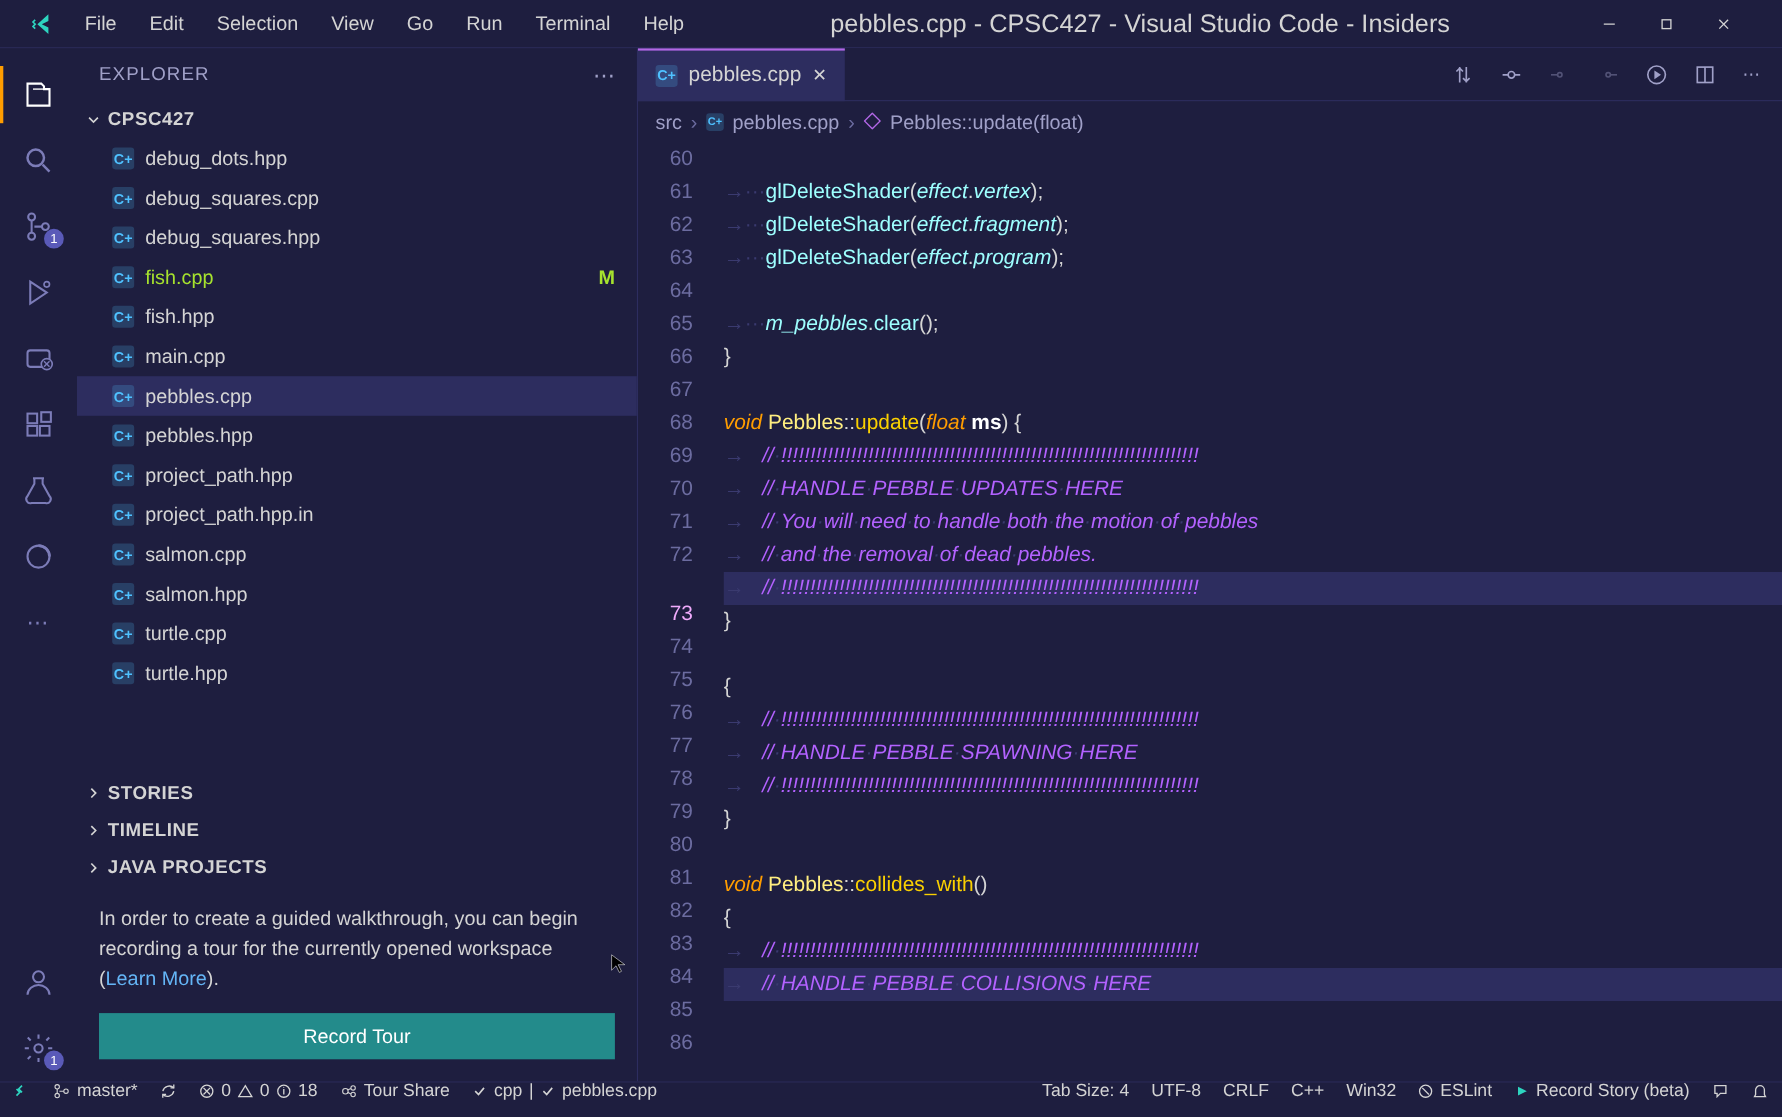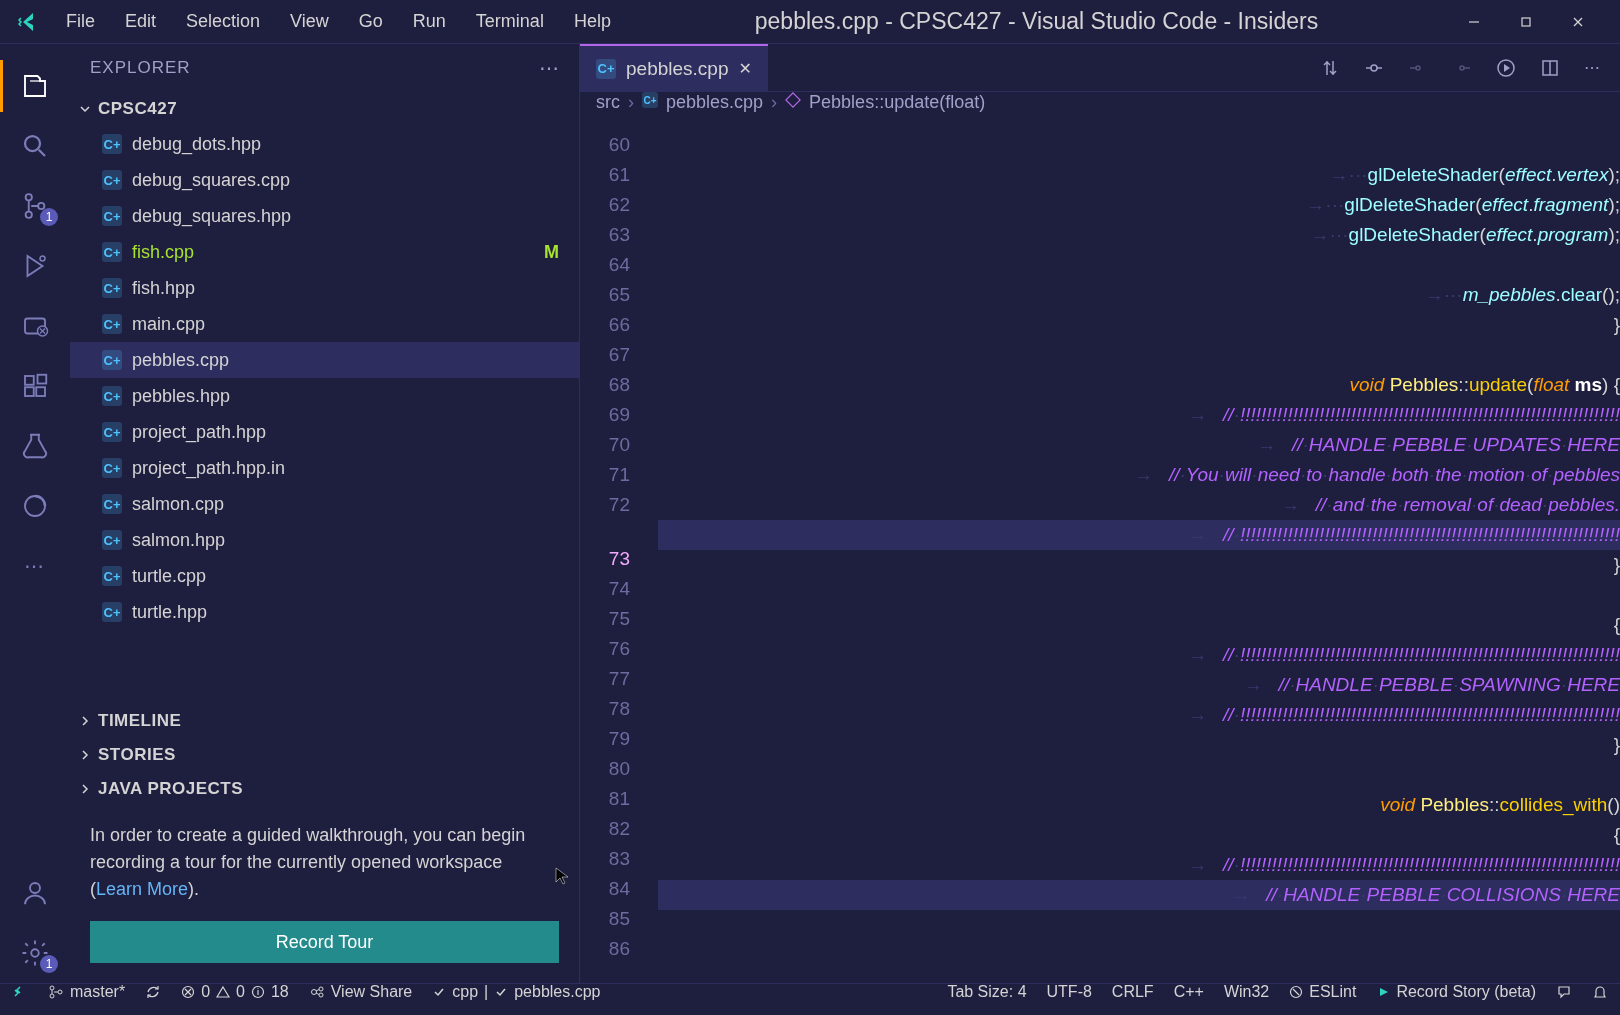--- a/index.html
+++ b/index.html
@@ -16,21 +16,21 @@
       overflow: hidden;
       position: relative;
     }
     
     
     .titlebar {
       height: 44px;
       background: #1e1e3f;
       display: flex;
       align-items: center;
-      padding: 0 16px;
+      padding: 0 27px;
       border-bottom: 1px solid #2d2d5f;
     }
     .app-icon {
       width: 24px;
       height: 24px;
       margin-right: 12px;
       position: relative;
     }
     .app-icon svg {
       width: 24px;
@@ -292,21 +292,21 @@
     }
     .tabs-action-icon {
       cursor: pointer;
       display: flex;
       align-items: center;
     }
     
     .breadcrumbs {
       height: 38px;
       display: flex;
-      align-items: flex-start;
+      align-items: center;
       padding: 0 16px;
       gap: 8px;
       font-size: 18px;
       color: #a0a0c8;
     }
     .breadcrumb-sep {
       color: #6c6ca0;
     }
     .breadcrumb-icon {
       color: #4fc1ff;
@@ -340,21 +340,20 @@
     }
     .code-content {
       flex: 1;
       padding-left: 8px;
       position: relative;
     }
     .code-line {
       height: 30px;
       white-space: pre;
       position: relative;
-      text-align: right;
     }
     .code-line.highlighted {
       background: #2d2d5f;
     }
     .type { color: #ff9d00; font-style: italic; }
     .cls { color: #ffee80; }
     .fn { color: #fad000; }
     .fn2 { color: #9effff; }
     .param { color: #ffffff; font-weight: bold; }
     .comment { color: #b362ff; font-style: italic; }
@@ -609,29 +608,29 @@
           <span class="file-name">turtle.hpp</span>
         </div>
       </div>
 
     <div class="section-header">
       <span class="section-chevron">
         <svg width="14" height="14" viewBox="0 0 14 14">
             <path d="M5 3l4 4-4 4" stroke="currentColor" stroke-width="1.5" fill="none"></path>
           </svg>
       </span>
-      <span class="section-title">TIMELINE</span>
+      <span class="section-title">STORIES</span>
     </div>
     <div class="section-header">
       <span class="section-chevron">
         <svg width="14" height="14" viewBox="0 0 14 14">
             <path d="M5 3l4 4-4 4" stroke="currentColor" stroke-width="1.5" fill="none"></path>
           </svg>
       </span>
-      <span class="section-title">STORIES</span>
+      <span class="section-title">TIMELINE</span>
     </div>
     <div class="section-header">
       <span class="section-chevron">
         <svg width="14" height="14" viewBox="0 0 14 14">
             <path d="M5 3l4 4-4 4" stroke="currentColor" stroke-width="1.5" fill="none"></path>
           </svg>
       </span>
       <span class="section-title">JAVA PROJECTS</span>
     </div>
 
@@ -813,21 +812,21 @@
     <span>18</span>
   </div>
   <div class="status-item">
     <svg width="16" height="16" viewBox="0 0 16 16" fill="none">
         <circle cx="5" cy="8" r="2.5" stroke="currentColor"></circle>
         <circle cx="12" cy="5" r="2" stroke="currentColor"></circle>
         <circle cx="12" cy="11" r="2" stroke="currentColor"></circle>
         <line x1="7" y1="7" x2="10" y2="5.5" stroke="currentColor"></line>
         <line x1="7" y1="9" x2="10" y2="10.5" stroke="currentColor"></line>
       </svg>
-    <span>View Share</span>
+    <span>Tour Share</span>
   </div>
   <div class="status-item">
     <svg width="14" height="14" viewBox="0 0 14 14">
         <path d="M3 7l3 3 5-6" stroke="currentColor" stroke-width="1.5" fill="none"></path>
       </svg>
     <span>cpp</span>
     <span> | </span>
     <svg width="14" height="14" viewBox="0 0 14 14">
         <path d="M3 7l3 3 5-6" stroke="currentColor" stroke-width="1.5" fill="none"></path>
       </svg>

